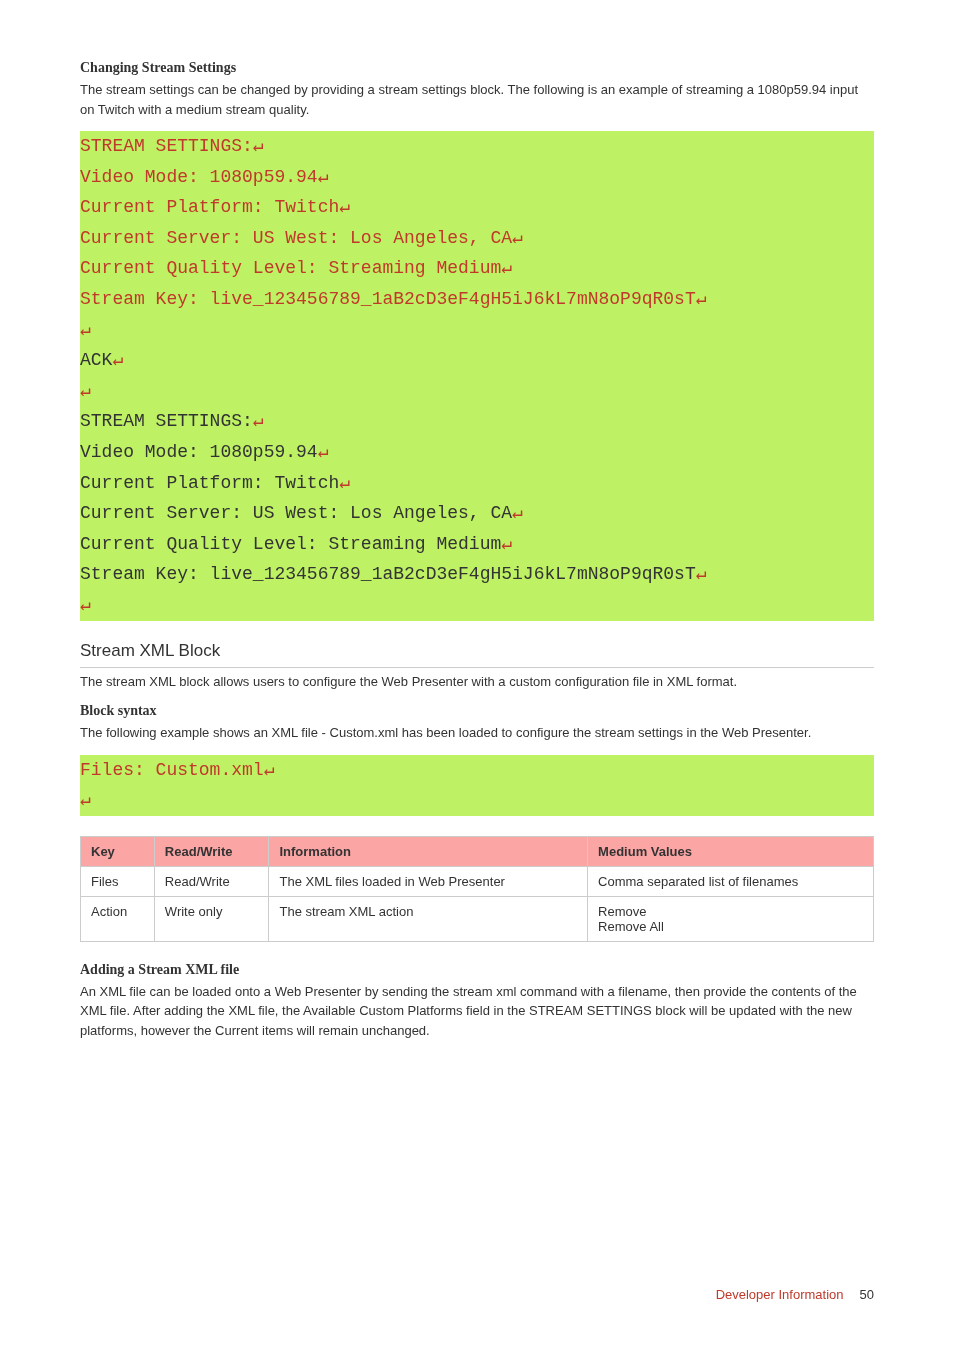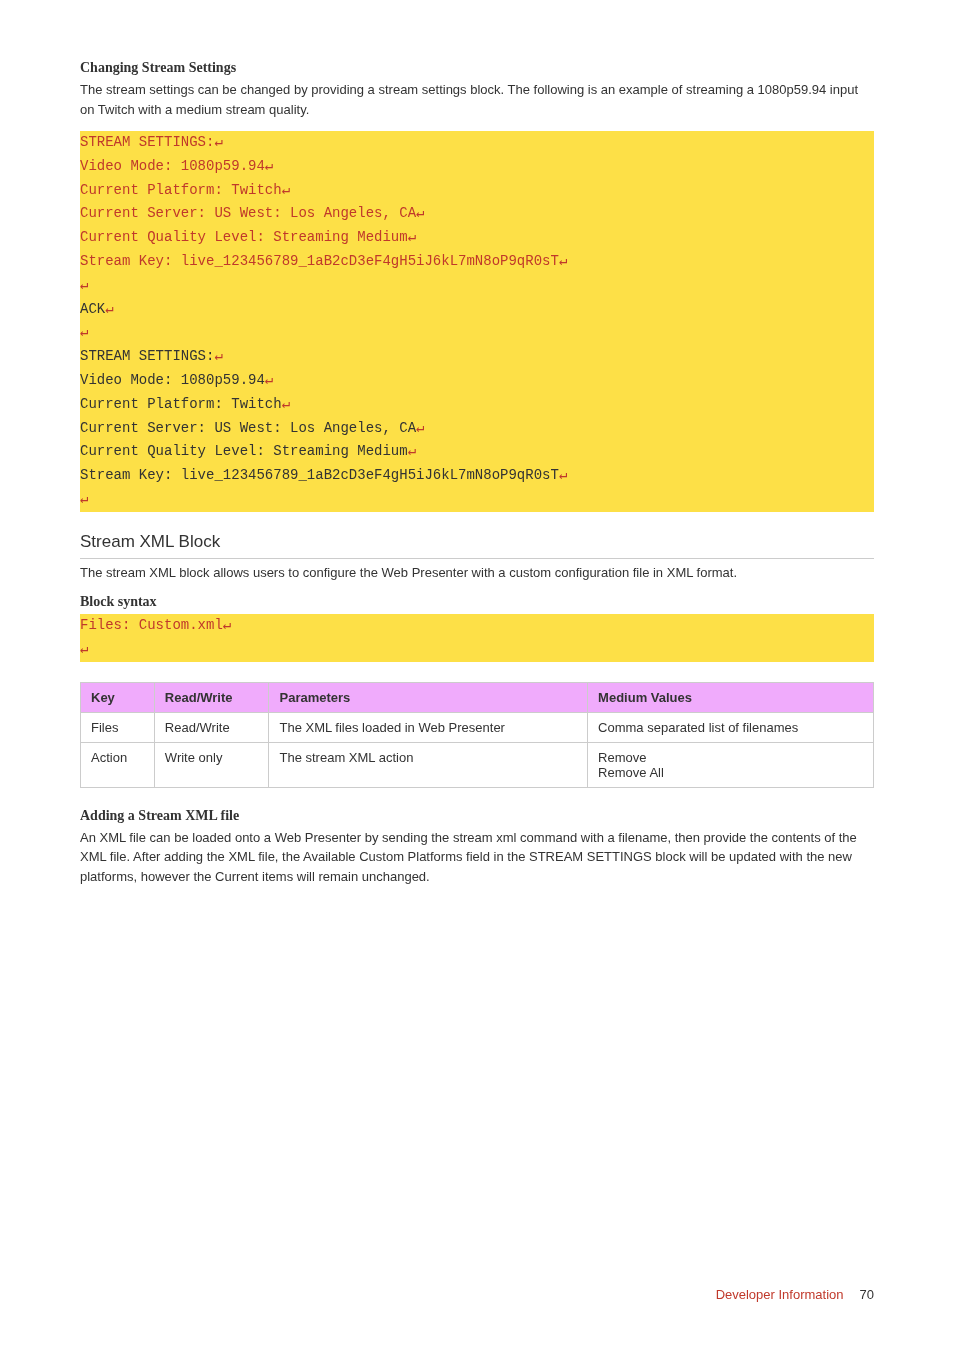--- a/index.html
+++ b/index.html
@@ -31,43 +31,43 @@
       font-family: Liberation Serif, serif;
     }
     p {
       font-size: 13px;
       line-height: 1.5;
       color: #333;
       margin-bottom: 12px;
     }
     .code-block {
       font-family: 'Courier New', Courier, monospace;
-      font-size: 14px;
+      font-size: 18px;
       color: #c0392b;
-      background: #fde047;
+      background: #bef264;
       margin-bottom: 12px;
       line-height: 1.7;
     }
     .code-block .black {
       color: #333;
     }
     .code-block .return-symbol {
       color: #c0392b;
     }
     .section {
       margin-bottom: 20px;
     }
     table {
       width: 100%;
       border-collapse: collapse;
       margin-bottom: 20px;
       font-size: 13px;
     }
     table thead tr {
-      background: #f0abfc;
+      background: #fca5a5;
       border-radius: 8px;
     }
     table th {
       border: 1px solid #ccc;
       padding: 7px 10px;
       font-weight: bold;
       text-align: left;
     }
     table td {
       border: 1px solid #ccc;
@@ -120,35 +120,36 @@
       <div><span class="return-symbol">↵</span></div>
     </div>
   </div>
 
   <div class="section">
     <h2 class="section-heading">Stream XML Block</h2>
     <p>The stream XML block allows users to configure the Web Presenter with a custom configuration file in XML format.</p>
 
     <div class="section">
       <div class="bold-heading">Block syntax</div>
+      <p>The following example shows an XML file - Custom.xml has been loaded to configure the stream settings in the Web Presenter.</p>
 
       <div class="code-block">
         <div>Files: Custom.xml<span class="return-symbol">↵</span></div>
         <div><span class="return-symbol">↵</span></div>
       </div>
     </div>
 
     <div class="section">
 
       <table>
         <thead>
           <tr>
             <th>Key</th>
             <th>Read/Write</th>
-            <th>Parameters</th>
+            <th>Information</th>
             <th>Medium Values</th>
           </tr>
         </thead>
         <tbody>
           <tr>
             <td>Files</td>
             <td>Read/Write</td>
             <td>The XML files loaded in Web Presenter</td>
             <td>Comma separated list of filenames</td>
           </tr>
@@ -165,14 +166,14 @@
     <div class="section">
       <div class="bold-heading">Adding a Stream XML file</div>
       <p>An XML file can be loaded onto a Web Presenter by sending the stream xml command with a filename, then provide the contents of the XML file. After adding the XML file, the Available Custom Platforms field in the STREAM SETTINGS block will be updated with the new platforms, however the Current items will remain unchanged.</p>
     </div>
   </div>
 
 </div>
 
 <div class="footer">
   <a class="footer-link" href="#">Developer Information</a>
-  <span class="footer-page">70</span>
+  <span class="footer-page">50</span>
 </div>
 
 </body></html>

